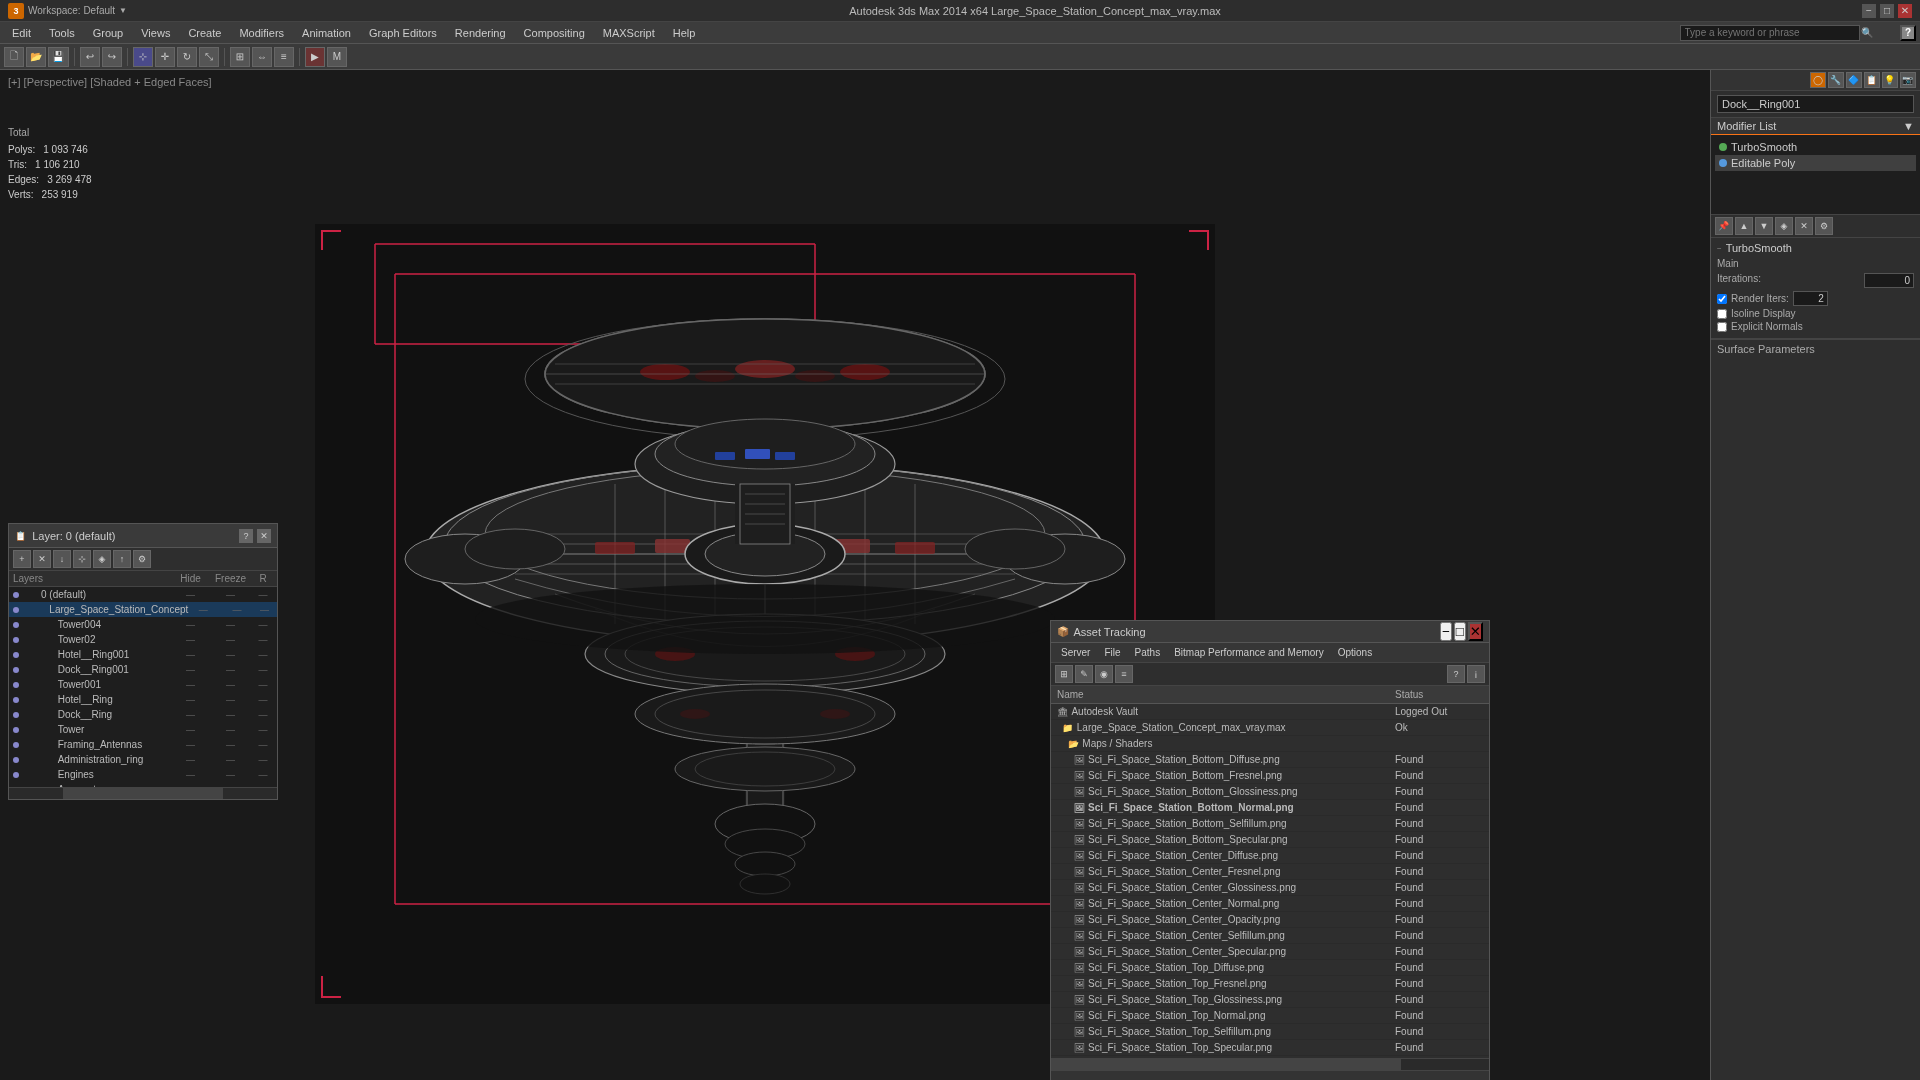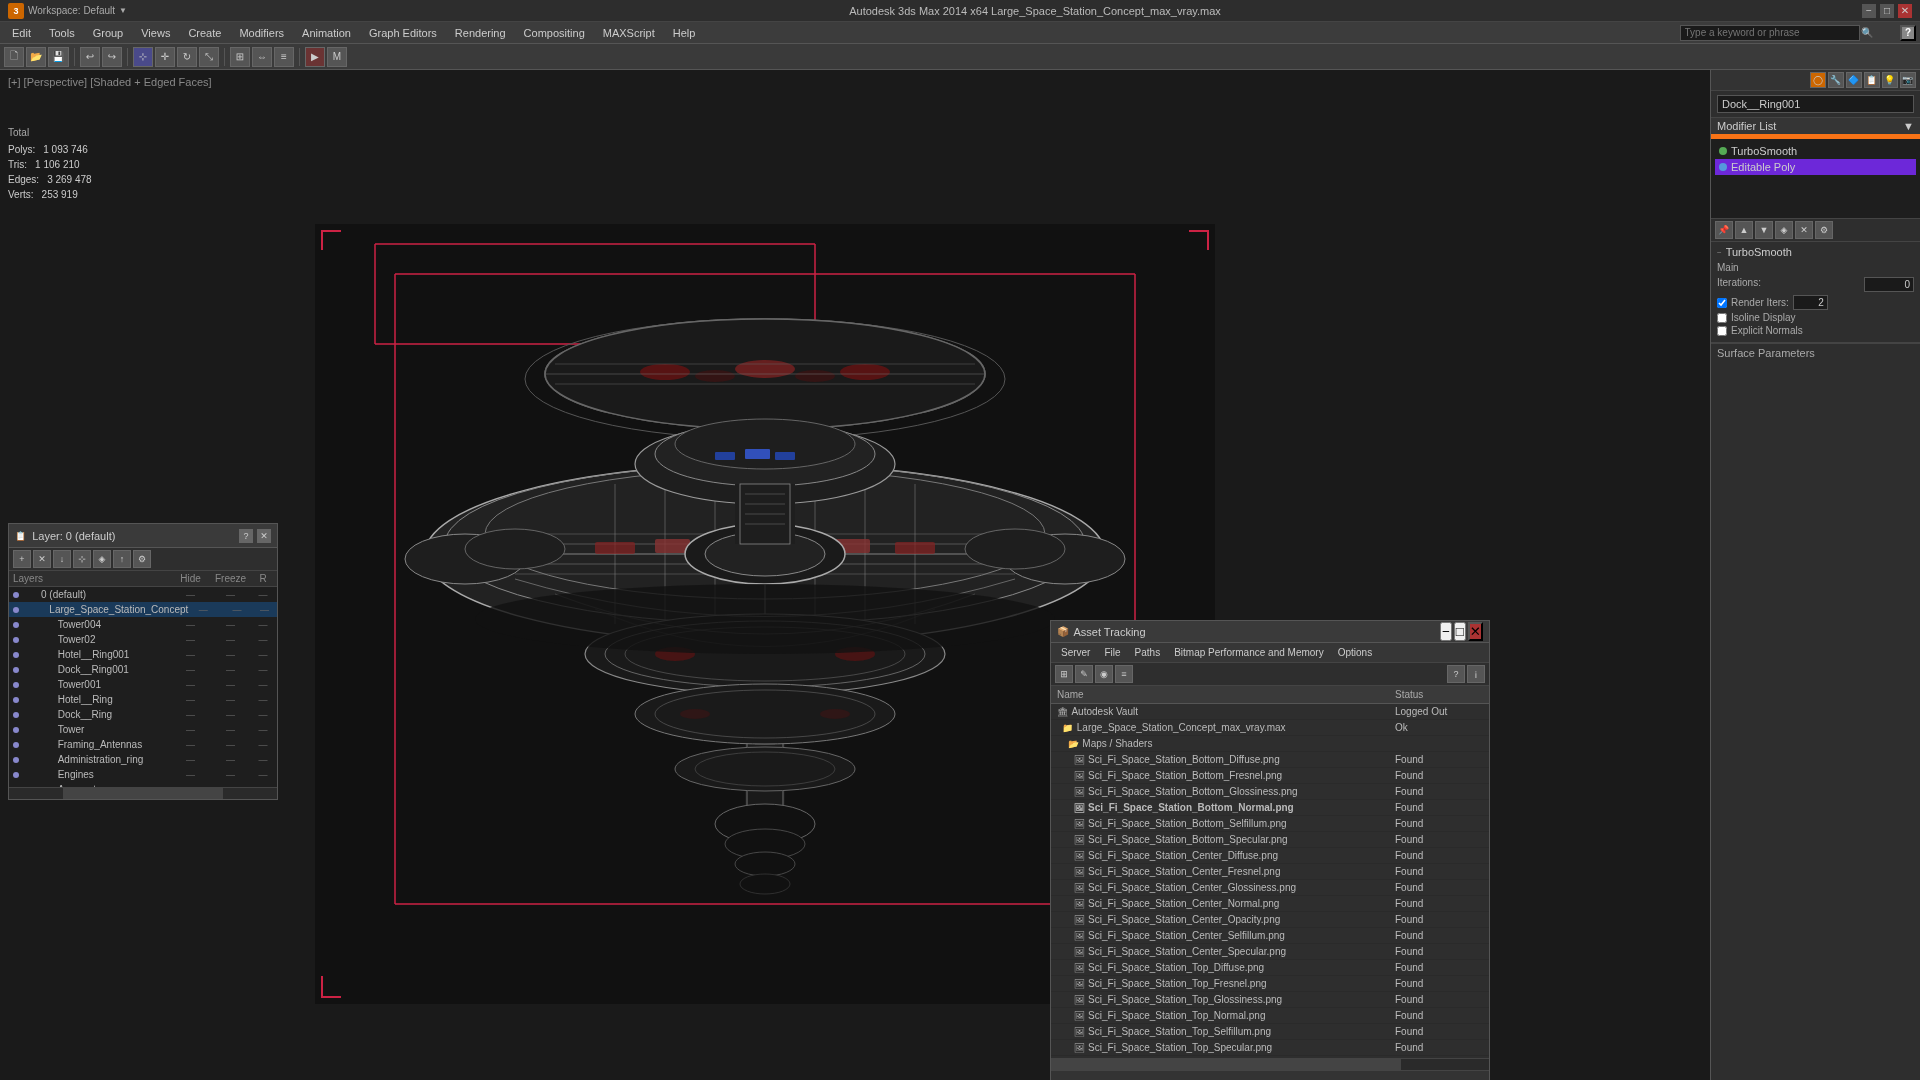--- a/index.html
+++ b/index.html
@@ -117,40 +117,40 @@
 
     
     #modifier-label {
       padding: 2px 6px;
       font-size: 11px;
       color: #ccc;
       display: flex;
       align-items: center;
       justify-content: space-between;
       background: #353535;
-      border-bottom: 5px solid #f97316;
+      border-bottom: 1px solid #f97316;
     }
 
     
     #modifier-list {
       background: #1e1e1e;
       flex: 0 0 auto;
       min-height: 80px;
       border-bottom: 1px solid #444;
       padding: 4px;
     }
     .modifier-item {
       display: flex;
       align-items: center;
       padding: 2px 4px;
       gap: 4px;
       cursor: pointer;
       font-size: 11px;
     }
-    .modifier-item.selected { background: #6d28d9; }
+    .modifier-item.selected { background: #404040; }
     .modifier-dot { width: 8px; height: 8px; border-radius: 50%; background: #5599dd; flex-shrink: 0; }
     .modifier-dot.green { background: #55aa55; }
 
     
     #panel-toolbar {
       display: flex;
       align-items: center;
       padding: 2px 4px;
       gap: 2px;
       border-bottom: 1px solid #444;

